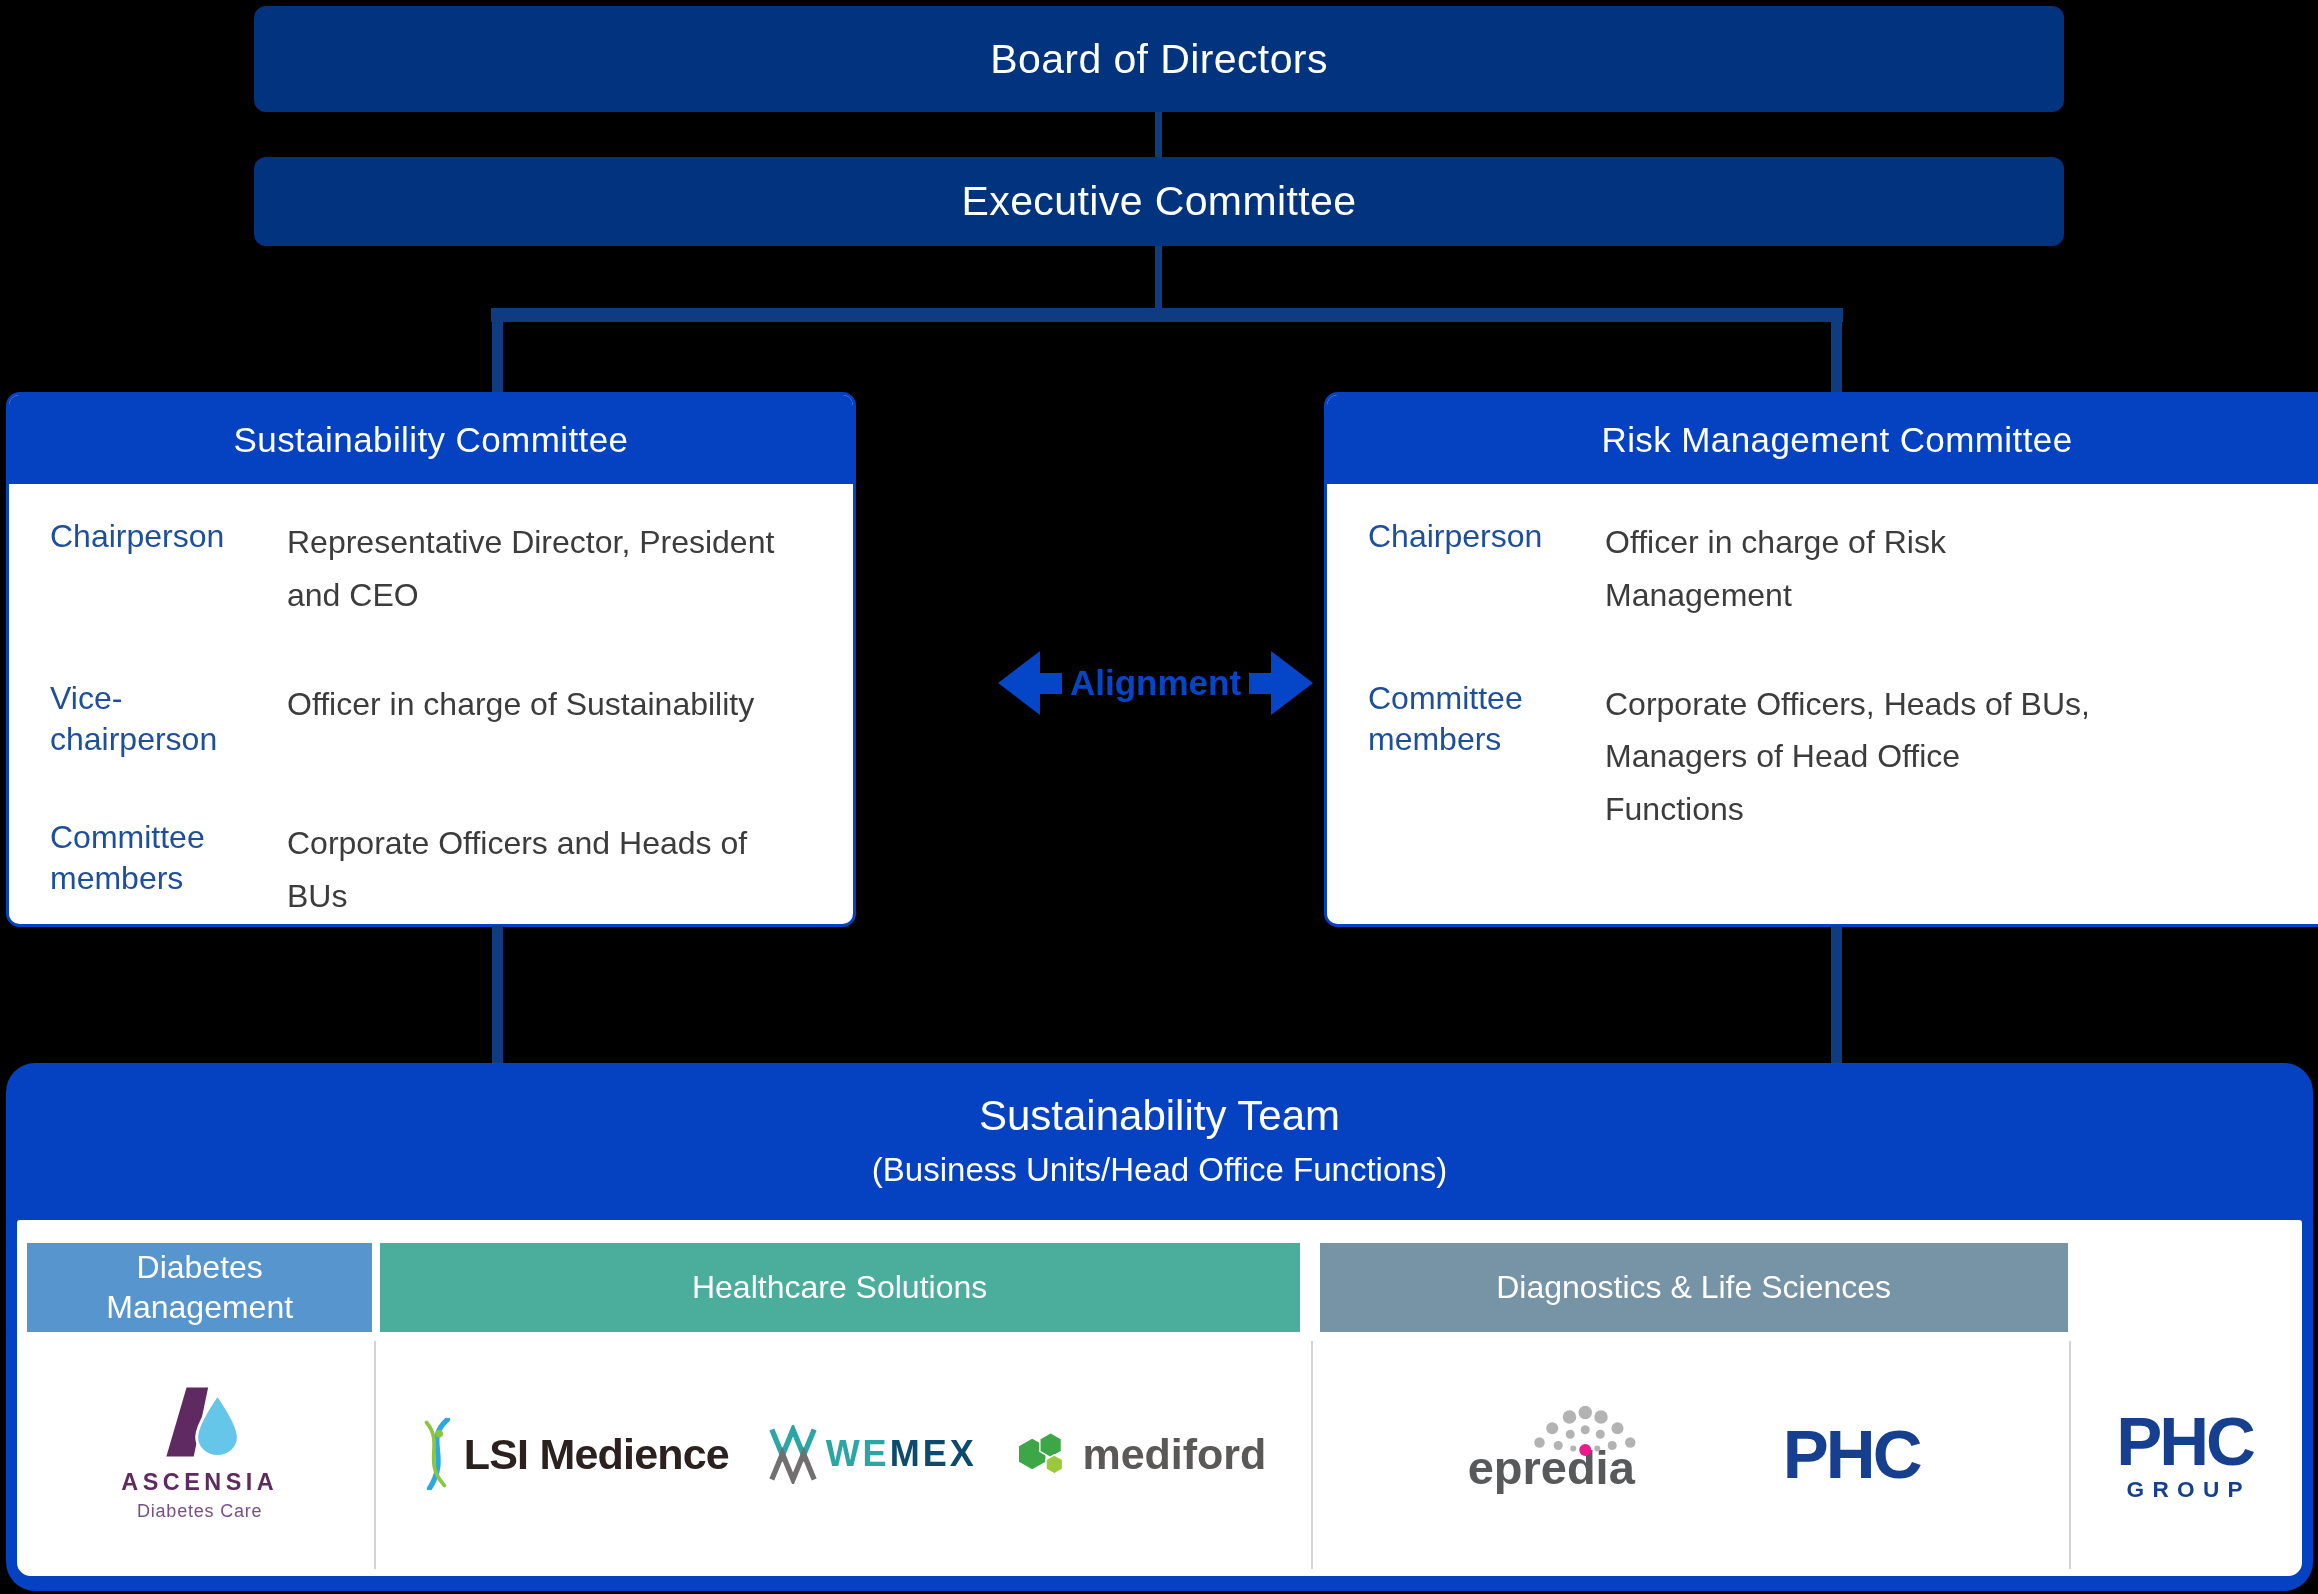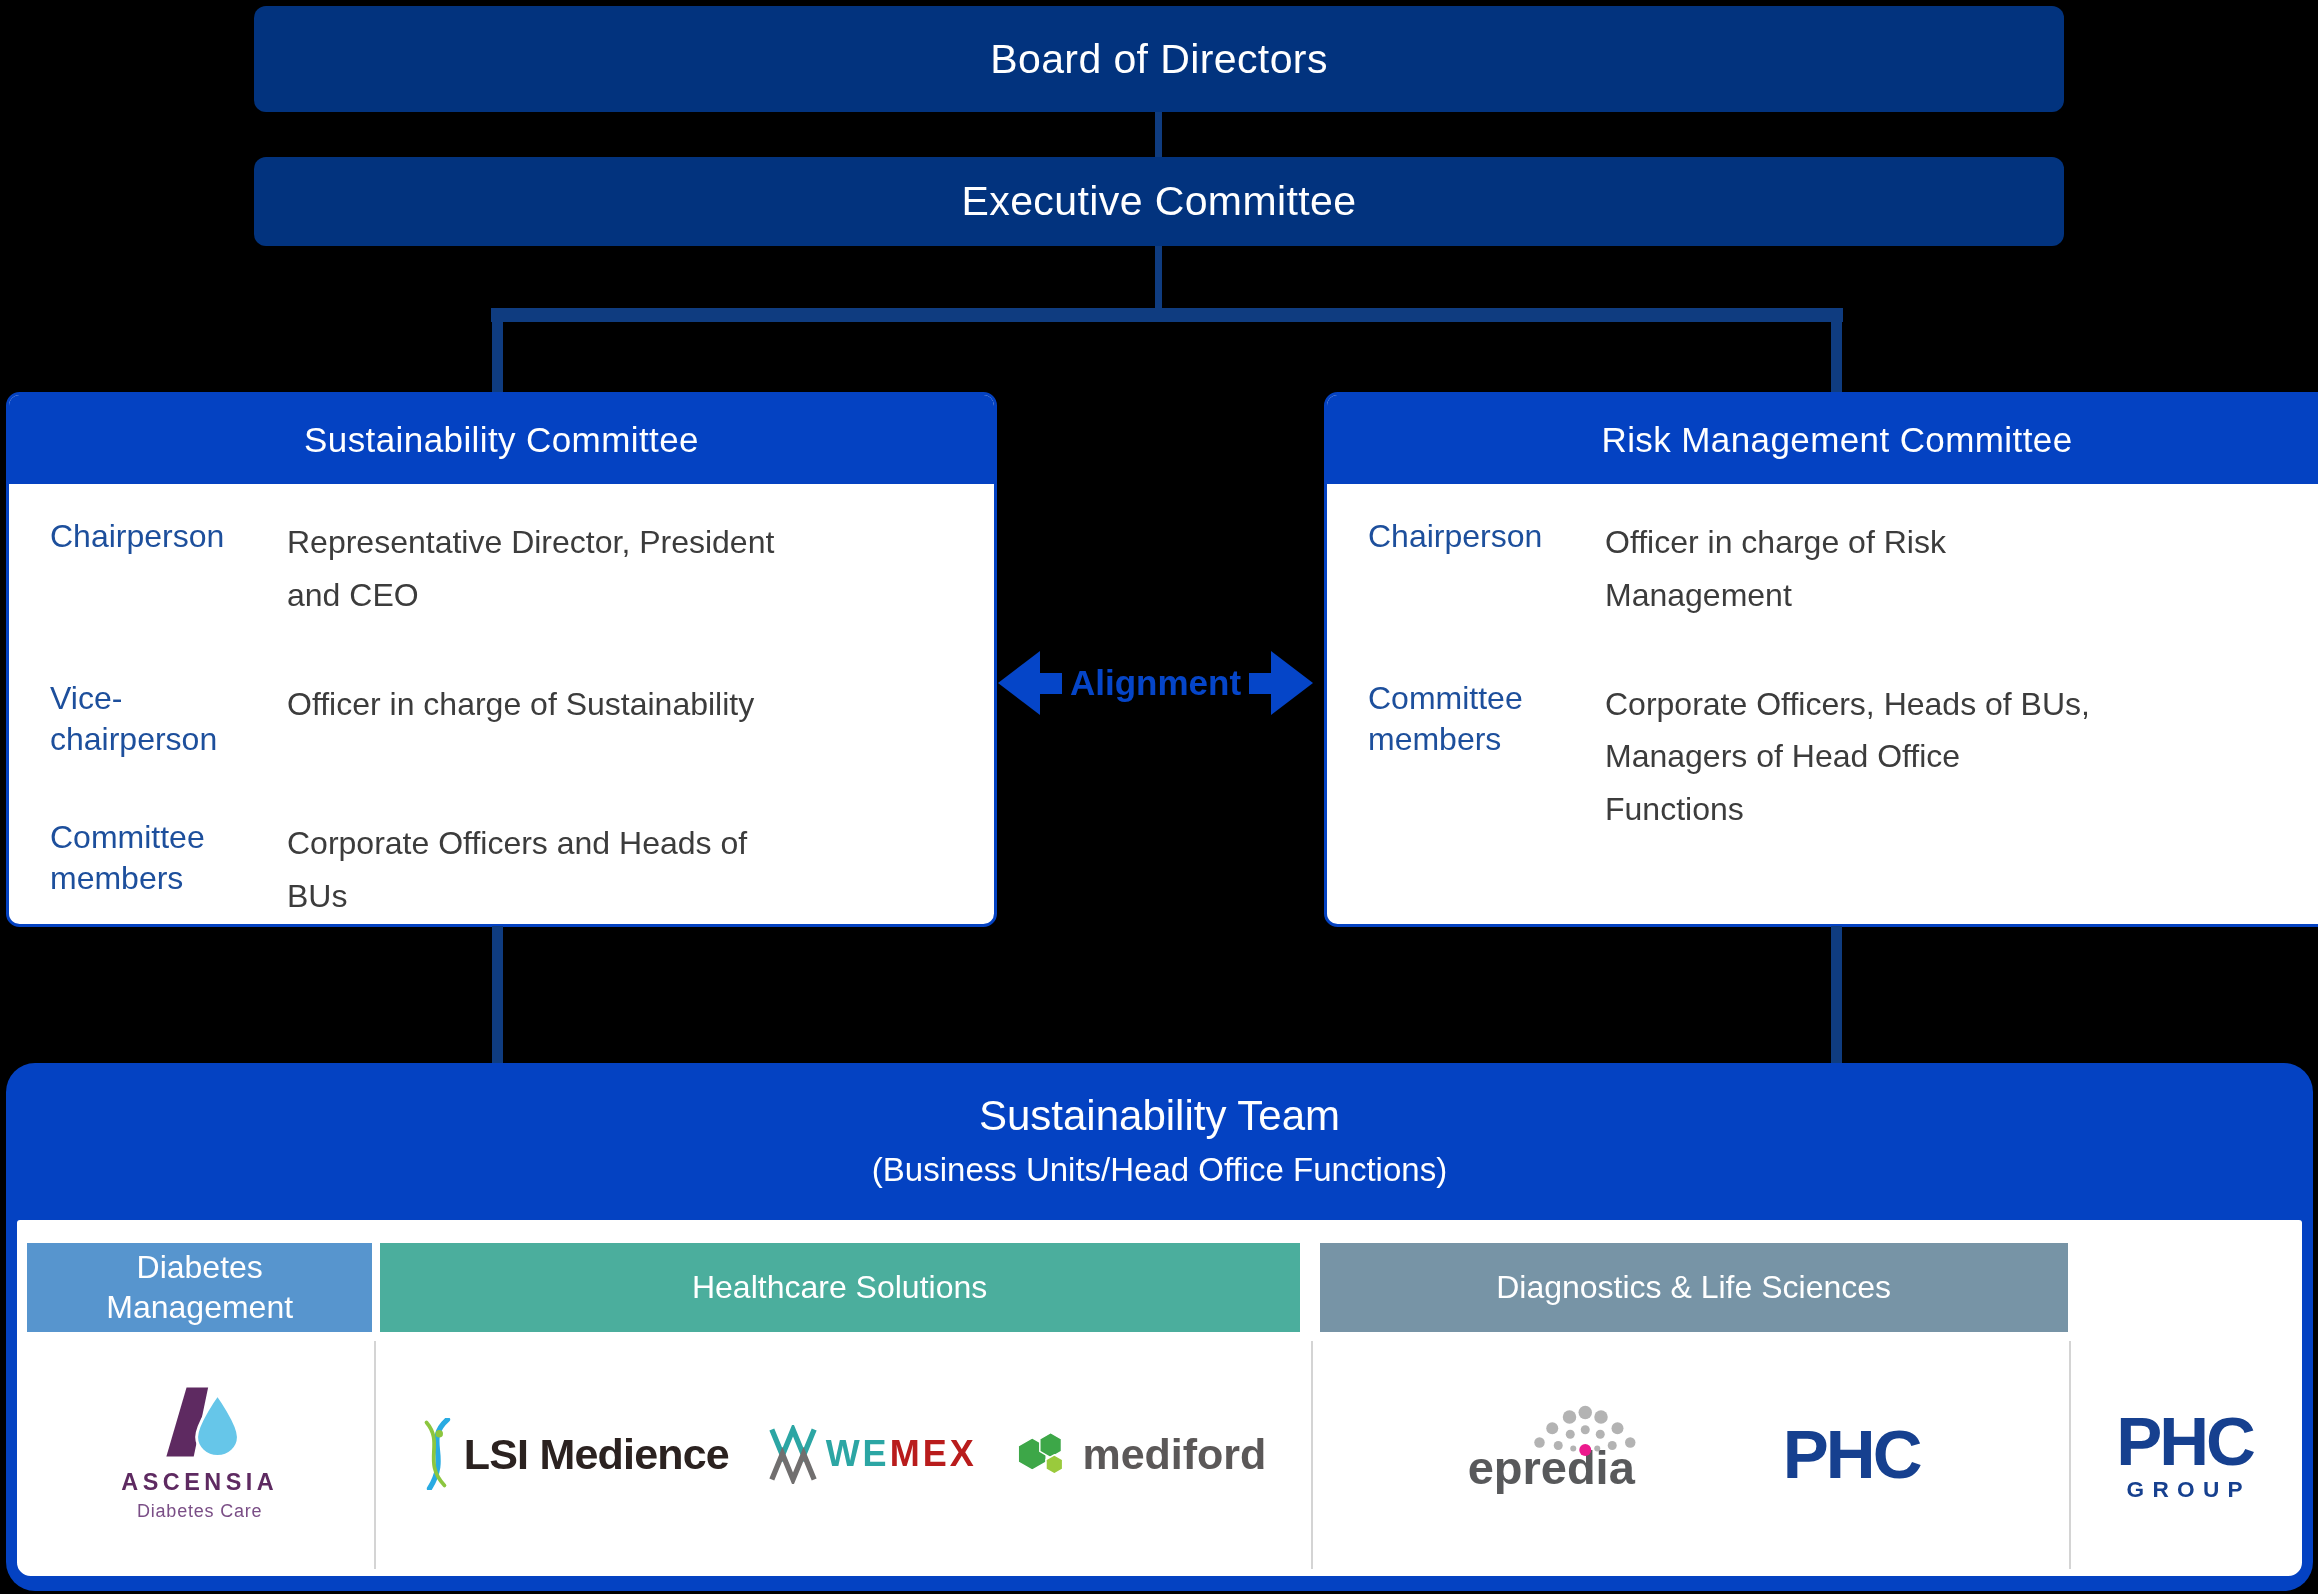--- a/index.html
+++ b/index.html
@@ -22,21 +22,21 @@
   .hbar{left:491px;top:308px;width:1352px;height:13.6px;}
   .bl{left:492px;top:320px;width:11.3px;height:74px;}
   .br{left:1831px;top:320px;width:11.3px;height:74px;}
   .dl{left:492px;top:926px;width:11.3px;height:139px;}
   .dr{left:1831px;top:926px;width:11.3px;height:139px;}
   
   .committee{
     position:absolute;top:392px;height:535px;background:#fff;
     border:3px solid #0442C2;border-radius:13.6px;overflow:hidden;box-sizing:border-box;
   }
-  .committee.sus{left:6px;width:991px;}
+  .committee.sus{left:6px;width:850px;}
   .committee.risk{left:1324px;width:1026px;}
   .committee header{
     height:89px;background:#0442C2;display:flex;align-items:center;justify-content:center;
     color:#fff;font-size:35px;font-weight:500;letter-spacing:0.4px;
   }
   .rows{padding:32px 22.6px 0 41px;display:flex;flex-direction:column;gap:56px;font-size:32px;}
   .row{display:flex;}
   .lbl{width:205px;flex:none;color:#1D4F9C;font-weight:500;line-height:1.3;}
   .val{margin-left:32px;color:#3C3C3C;font-weight:400;line-height:1.65;}
   .sus .val{width:528px;}
@@ -77,21 +77,21 @@
   .z-diag{left:1303px;width:748px;justify-content:space-evenly;}
   .z-group{left:2055px;width:226px;justify-content:center;}
   
   .logo{display:flex;align-items:center;}
   .ascensia{flex-direction:column;justify-content:space-between;}
   .asc-name{margin-top:10.6px;color:#5E2A61;font-size:23.4px;font-weight:700;letter-spacing:4.5px;}
   .asc-tag{margin-top:4.5px;color:#7A4E86;font-size:18px;font-weight:500;letter-spacing:0.8px;}
   .lsi span{margin-left:9px;color:#2B2220;font-size:43px;font-weight:600;letter-spacing:-0.8px;}
   .wemex span{font-size:36px;font-weight:700;letter-spacing:3px;}
   .wemex .we{margin-left:7.5px;color:#2CA6A4;}
-  .wemex .mex{color:#b91c1c;}
+  .wemex .mex{color:#0c4a6e;}
   .mediford span{margin-left:10.6px;color:#5B5858;font-size:43px;font-weight:700;}
   .epredia{position:relative;margin-top:26px;}
   .epredia span{color:#58595B;font-size:47px;font-weight:600;letter-spacing:0;}
   .epredia svg{position:absolute;top:-44px;right:-6px;}
   .phc-word{color:#16408F;font-size:69px;font-weight:900;letter-spacing:-3px;}
   .phc-group{flex-direction:column;justify-content:center;line-height:1;}
   .phc-group .grp{margin-top:3px;color:#16408F;font-size:22.6px;font-weight:700;letter-spacing:8.3px;text-indent:8.3px;}
 </style>
 </head>
 <body>

